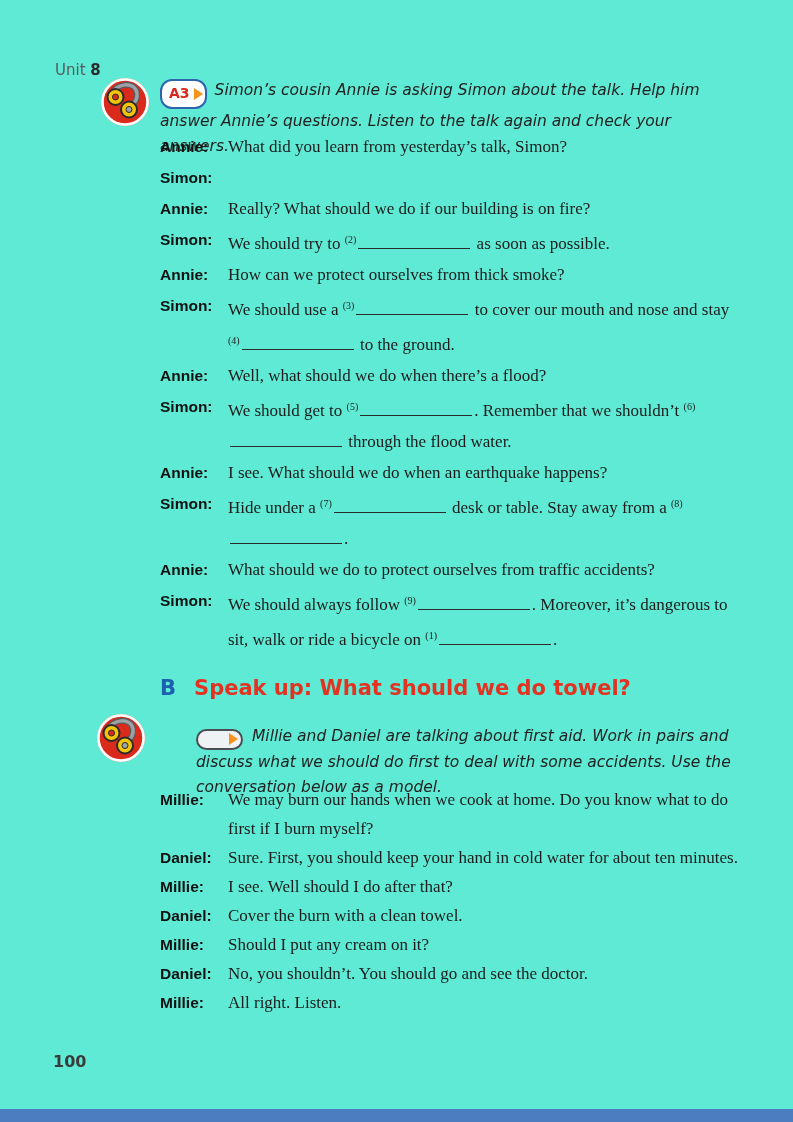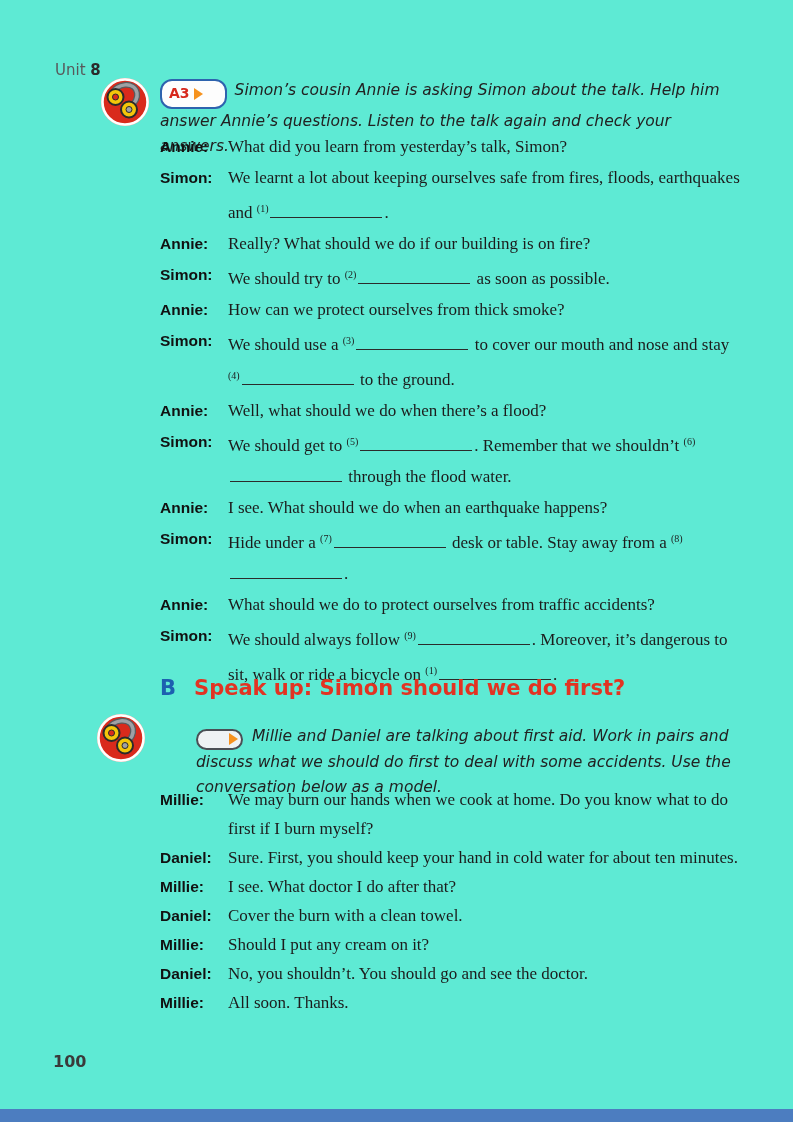--- a/index.html
+++ b/index.html
@@ -28,21 +28,21 @@
     font-family:"DejaVu Sans", sans-serif;
     font-style:italic;font-size:15.5px;line-height:25px;color:#222;
   }
   .instr.a{top:78px;}
   .instr.b{top:724px;margin-left:36px;}
   .badge-a3{
     display:inline-flex;align-items:center;gap:4px;
     font-style:normal;
     border:2px solid #2e63ae;border-radius:12px;
     background:#fdfdfd;
-    padding:0 22px 1px 7px;
+    padding:0 2px 1px 7px;
     margin-right:8px;
     vertical-align:-3px;
   }
   .badge-a3 .lbl{
     font-family:"DejaVu Sans", sans-serif;
     font-weight:bold;font-size:14px;color:#d7281d;letter-spacing:0;
   }
   .play-tri{
     width:0;height:0;display:inline-block;
     border-top:6px solid transparent;
@@ -119,21 +119,20 @@
       </span><span>Simon’s cousin Annie is asking Simon about the talk. Help him answer Annie’s questions. Listen to the talk again and check your answers.</span>
   </div>
 
   <div class="dialogue a" id="dialogue-a">
       <div class="turn">
         <span class="speaker">Annie:</span>
         <span class="utterance">What did you learn from yesterday’s talk, Simon?</span>
       </div>
       <div class="turn">
         <span class="speaker">Simon:</span>
-        <span class="utterance">We learnt a lot about keeping ourselves safe from fires, floods, earthquakes and <sup class="bnum">(1)</sup><span class="bline"></span>.</span>
       </div>
       <div class="turn">
         <span class="speaker">Annie:</span>
         <span class="utterance">Really? What should we do if our building is on fire?</span>
       </div>
       <div class="turn">
         <span class="speaker">Simon:</span>
         <span class="utterance">We should try to <sup class="bnum">(2)</sup><span class="bline"></span> as soon as possible.</span>
       </div>
       <div class="turn">
@@ -164,21 +163,21 @@
         <span class="speaker">Annie:</span>
         <span class="utterance">What should we do to protect ourselves from traffic accidents?</span>
       </div>
       <div class="turn">
         <span class="speaker">Simon:</span>
         <span class="utterance">We should always follow <sup class="bnum">(9)</sup><span class="bline"></span>. Moreover, it’s dangerous to sit, walk or ride a bicycle on <sup class="bnum">(1)</sup><span class="bline"></span>.</span>
       </div>
     </div>
 
   <div class="heading-b">
-    <span class="letter">B</span><span class="title">Speak up: Simon should we do first?</span>
+    <span class="letter">B</span><span class="title">Speak up: What should we do towel?</span>
   </div>
 
   <svg class="listen-icon b" viewBox="0 0 52 52">
     <circle cx="26" cy="26" r="24" fill="#f8b3a8"></circle>
     <circle cx="26" cy="26" r="22.5" fill="#d92a1c" stroke="#ffffff" stroke-width="2.5"></circle>
     <path d="M14 18 C16 7, 36 5, 38 17 C39 23, 36 27, 31 31" fill="none" stroke="#595b5e" stroke-width="6" stroke-linecap="round"></path>
     <path d="M14 18 C16 7, 36 5, 38 17 C39 23, 36 27, 31 31" fill="none" stroke="#9ea1a5" stroke-width="3.5" stroke-linecap="round"></path>
     <circle cx="16.5" cy="21" r="8" fill="#f3c50a" stroke="#2b2b2b" stroke-width="2"></circle>
     <circle cx="16.5" cy="21" r="3" fill="#d92a1c" stroke="#2b2b2b" stroke-width="1"></circle>
     <circle cx="30" cy="33.5" r="8" fill="#f3c50a" stroke="#2b2b2b" stroke-width="2"></circle>
@@ -195,35 +194,35 @@
       <div class="turn">
         <span class="speaker">Millie:</span>
         <span class="utterance">We may burn our hands when we cook at home. Do you know what to do first if I burn myself?</span>
       </div>
       <div class="turn">
         <span class="speaker">Daniel:</span>
         <span class="utterance">Sure. First, you should keep your hand in cold water for about ten minutes.</span>
       </div>
       <div class="turn">
         <span class="speaker">Millie:</span>
-        <span class="utterance">I see. What doctor I do after that?</span>
+        <span class="utterance">I see. Well should I do after that?</span>
       </div>
       <div class="turn">
         <span class="speaker">Daniel:</span>
         <span class="utterance">Cover the burn with a clean towel.</span>
       </div>
       <div class="turn">
         <span class="speaker">Millie:</span>
         <span class="utterance">Should I put any cream on it?</span>
       </div>
       <div class="turn">
         <span class="speaker">Daniel:</span>
         <span class="utterance">No, you shouldn’t. You should go and see the doctor.</span>
       </div>
       <div class="turn">
         <span class="speaker">Millie:</span>
-        <span class="utterance">All soon. Thanks.</span>
+        <span class="utterance">All right. Listen.</span>
       </div>
     </div>
 
   <div class="page-number">100</div>
   <div class="footer-bar" style="background: rgb(76, 125, 192);"></div>
 </div>
 
 </body></html>

